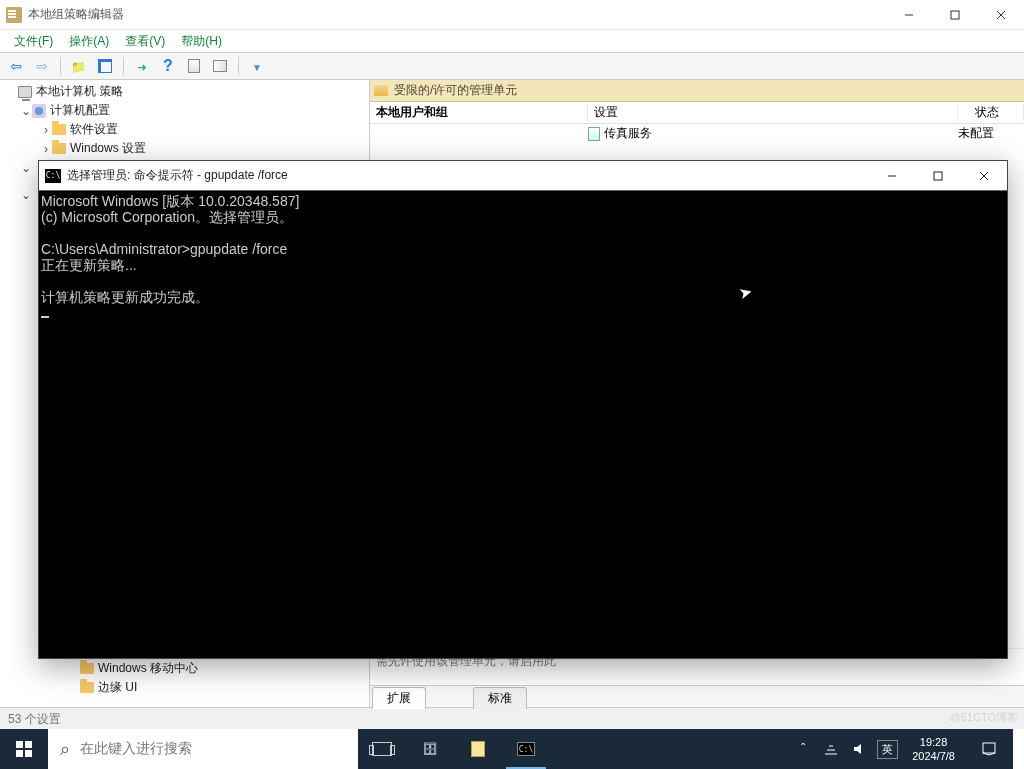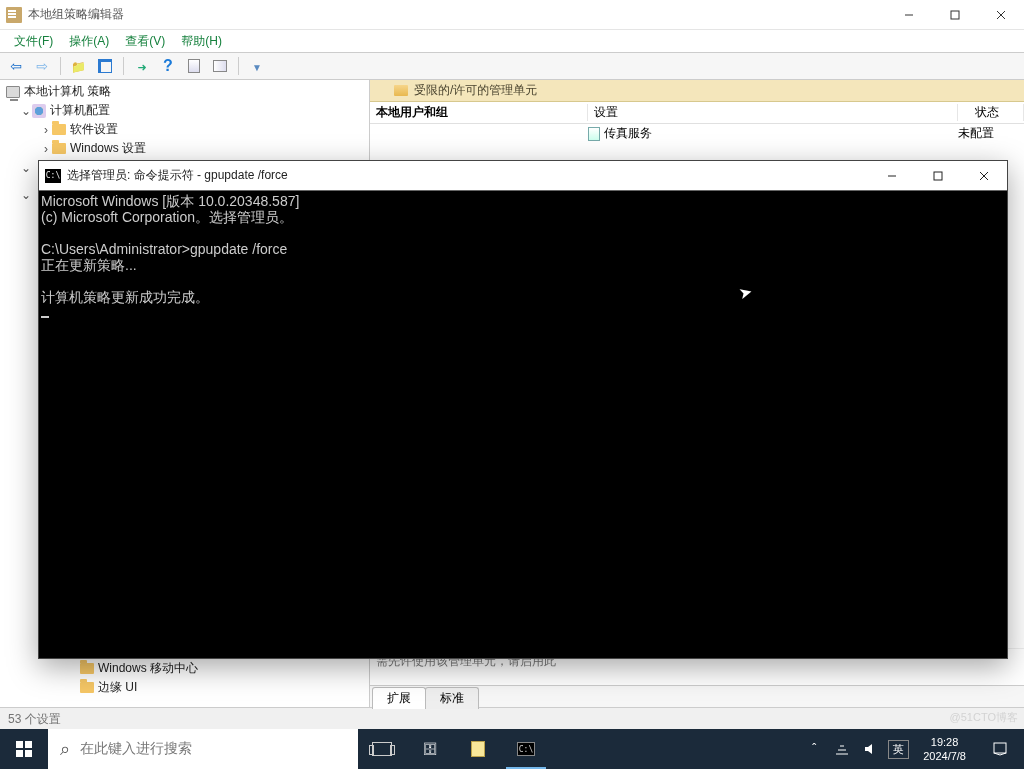--- a/index.html
+++ b/index.html
@@ -21,55 +21,55 @@
 .arrow-right::before{content:"⇨"; color:#7bb4e8; font-size:14px;}
 .folder-up::before{content:"📁"; font-size:12px; filter:hue-rotate(10deg);}
 .grid-ico{width:14px;height:14px;display:inline-block;box-shadow:inset 0 0 0 1px #2b7ad1, inset 3px 0 0 #2b7ad1, inset 0 3px 0 #2b7ad1;}
 .arrow-export::before{content:"➜"; color:#2a7; font-size:11px;}
 .help-ico::before{content:"?"; color:#1a7ad9; font-weight:bold;}
 .sheet-ico{width:12px;height:14px;border:1px solid #888;background:linear-gradient(#fff,#dde);}
 .hsheet-ico{width:14px;height:12px;border:1px solid #888;background:linear-gradient(90deg,#fff,#dde);display:inline-block;}
 .funnel::before{content:"▼"; color:#5a8ac0; font-size:10px;}
 .gp-body { flex:1; display:flex; min-height:0; }
 .gp-tree { width:370px; border-right:1px solid #ccc; overflow:hidden; font-size:12px; color:#222; background:#fff; padding-top:2px; }
-.tree-row { display:flex; align-items:center; height:19px; padding-left:6px; white-space:nowrap; }
+.tree-row { display:flex; align-items:center; height:19px; padding-left:18px; white-space:nowrap; }
 .tw { color:#555; width:12px; text-align:center; display:inline-block; }
 .indent1{padding-left:20px;} .indent2{padding-left:40px;} .indent4{padding-left:80px;}
 .ico-comp{display:inline-block;width:14px;height:12px;background:#dadada;border:1px solid #888;border-radius:1px;margin-right:4px; position:relative;}
 .ico-comp::after{content:"";position:absolute;left:3px;top:12px;width:8px;height:2px;background:#888;}
 .ico-cfg{display:inline-block;width:14px;height:14px;margin-right:4px;background:radial-gradient(#5ea0db 40%,#2a6 42%,transparent 44%),#dce; border-radius:2px;}
 .ico-folder{display:inline-block;width:14px;height:11px;background:#f6c766;border-radius:1px;margin-right:4px;position:relative;}
 .ico-folder::before{content:"";position:absolute;left:0;top:-3px;width:7px;height:3px;background:#f6c766;border-radius:1px 1px 0 0;}
 .ico-folder-open{display:inline-block;width:14px;height:11px;background:linear-gradient(#f6d58a,#e8b84f);border-radius:1px;margin-right:4px;}
 .gp-right { flex:1; display:flex; flex-direction:column; min-width:0; }
-.gp-right-head { height:22px; background:#f4e6bb; border-bottom:1px solid #d7c88e; display:flex; align-items:center; padding-left:24px; font-size:12px; color:#4a442f; }
+.gp-right-head { height:22px; background:#f4e6bb; border-bottom:1px solid #d7c88e; display:flex; align-items:center; padding-left:4px; font-size:12px; color:#4a442f; }
 .gp-right-head .ico-folder-open{margin-right:6px;}
 .gp-col-head { height:22px; display:flex; align-items:center; font-size:12px; border-bottom:1px solid #e0e0e0;}
 .gp-col-head .col { padding:0 6px; border-right:1px solid #e6e6e6; }
 .gp-list { flex:1; font-size:12px; overflow:hidden;}
 .gp-list-row { height:19px; display:flex; align-items:center; }
 .gp-list-row .c1{ width:218px; padding-left:6px;} .gp-list-row .c2{ width:370px;} .gp-list-row .c3{ width:60px;}
 .gp-foot-note { font-size:12px; padding:4px 6px; color:#777; border-top:1px solid #eee;}
-.gp-tabs{ height:22px; border-top:1px solid #ccc; display:flex; align-items:center; padding-left:2px; font-size:12px; background:#f6f6f6;}
+.gp-tabs{ height:22px; border-top:1px solid #ccc; display:flex; align-items:center; padding-left:2px; font-size:12px; background:#f6f6f6;gap:48px;}
 .gp-tabs .tab{ padding:2px 14px; border:1px solid #bbb; border-bottom:none; background:#fff; border-radius:3px 3px 0 0; margin-right:-1px; position:relative; top:1px;}
 .gp-tabs .tab.inactive{ background:#eee;}
 .gp-status{ height:22px; border-top:1px solid #ccc; font-size:12px; padding:3px 8px; color:#737373; background:#f0f0f0;}
 
 
 .cmd-window{ position:absolute; left:38px; top:160px; width:970px; height:499px; background:#fff; display:flex; flex-direction:column; box-shadow:0 8px 28px rgba(0,0,0,.35); border:1px solid #444;}
 .cmd-titlebar{ height:30px; background:#fff; display:flex; align-items:center; padding-left:6px; font-size:12px; color:#222; border-bottom:1px solid #666;}
 .cmd-titlebar .cmd-ico{ width:16px;height:14px;background:#000;color:#eee;font-size:8px;display:flex;align-items:center;justify-content:center;margin-right:6px;font-family:monospace;}
 .cmd-winctrls{ margin-left:auto; display:flex;}
 .cmd-winctrls div{ width:46px; height:30px; display:flex; align-items:center; justify-content:center; color:#222;}
 .cmd-body{ flex:1; background:#000; color:#ccc; font-family:"NSimSun","SimSun","Consolas",monospace; font-size:14px; line-height:16px; padding:2px 2px; white-space:pre; overflow:hidden; position:relative;}
 .cmd-cursor{ display:inline-block; width:8px; height:2px; background:#ccc; vertical-align:baseline; margin-top:2px;}
 .cmd-pointer{ position:absolute; left:700px; top:94px; color:#fff; font-size:16px; transform:rotate(-15deg);}
 
 
-.taskbar{ position:absolute; left:0; right:0; bottom:0; height:40px; background:#1b2a3a; display:flex; align-items:flex-end; color:#fff; font-size:12px;}
+.taskbar{ position:absolute; left:0; right:11px; bottom:0; height:40px; background:#1b2a3a; display:flex; align-items:flex-end; color:#fff; font-size:12px;}
 .tb-start{ width:48px; height:40px; display:flex; align-items:center; justify-content:center;}
 .win-logo{ width:16px;height:16px;display:grid;grid-template-columns:7px 7px;grid-template-rows:7px 7px;gap:2px;}
 .win-logo span{ background:#fff;}
 .tb-search{ width:310px; height:40px; background:#fff; color:#777; display:flex; align-items:center; padding:0 12px; font-size:14px;}
 .tb-search .srch{ margin-right:10px; color:#555;}
 .tb-search .srch::before{content:"⌕"; font-size:18px;}
 .tb-items{ display:flex; height:40px;}
 .tb-item{ width:48px; display:flex; align-items:center; justify-content:center; position:relative;}
 .tb-item.active::after{content:"";position:absolute;left:4px;right:4px;bottom:0;height:2px;background:#76b9ed;}
 .tb-spacer{ flex:1;}

